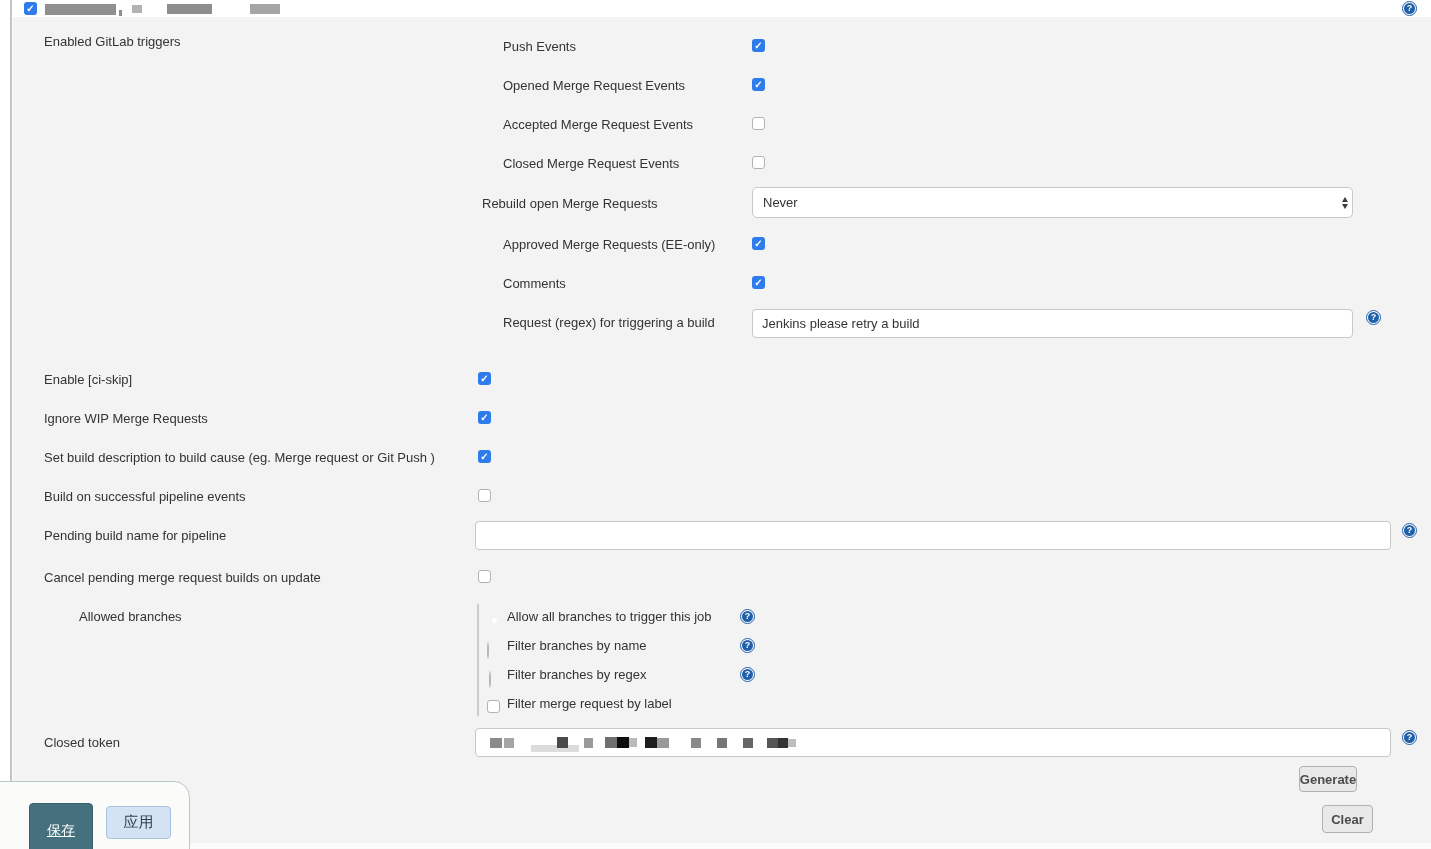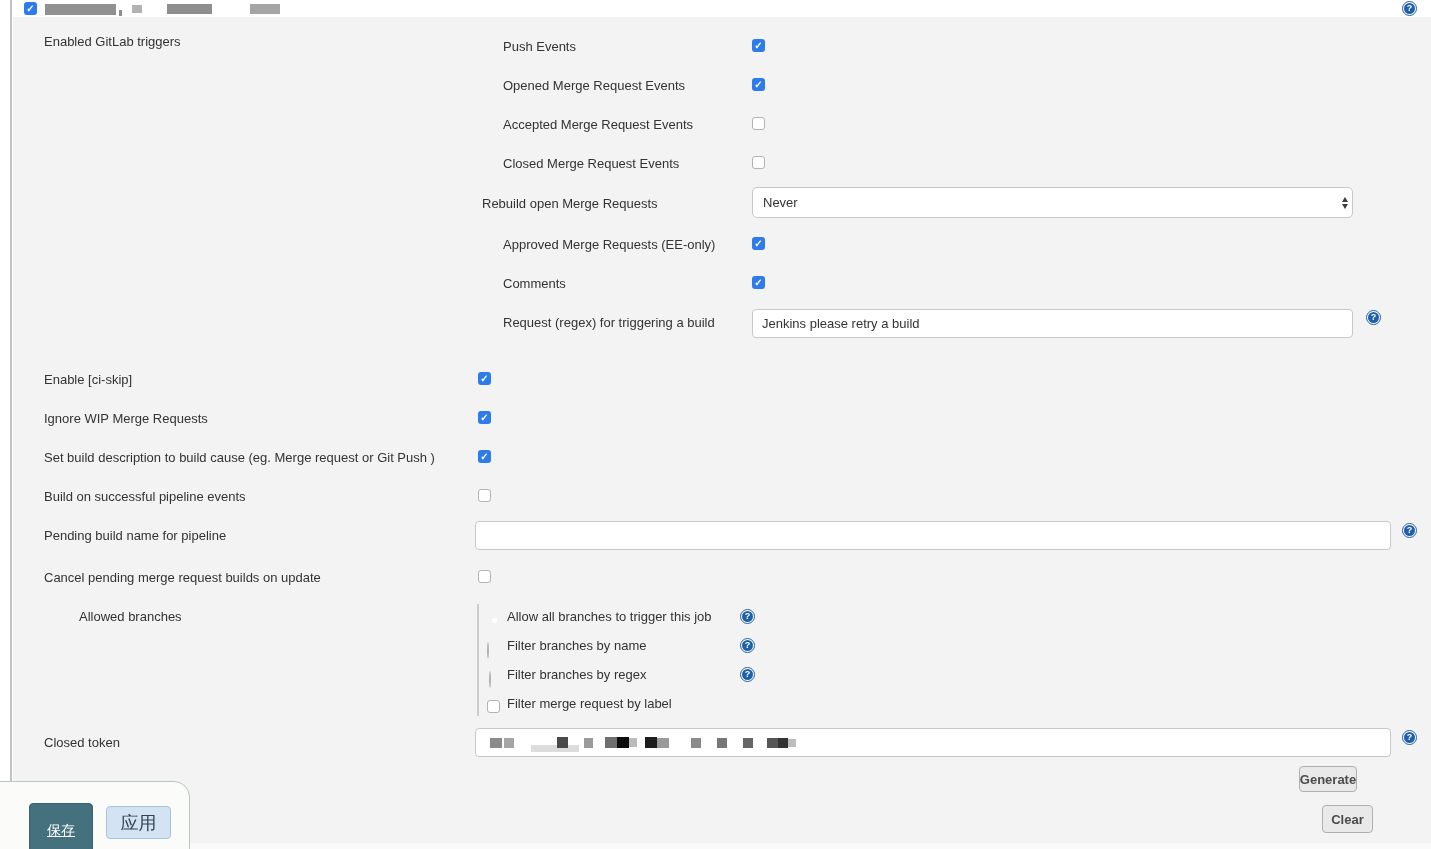--- a/index.html
+++ b/index.html
@@ -55,21 +55,21 @@
   
   .redact{display:inline-block;vertical-align:middle;}
   .top-label-row{display:flex;align-items:center;}
   
   .savebar{left:-8px;top:781px;width:198px;height:80px;background:#fbfbf9;
       border:1.5px solid #b6c9c1;border-top-right-radius:16px;box-sizing:border-box;}
   .save-btn{position:absolute;left:36px;top:21px;width:64px;height:56px;background:#45707e;
       border:1px solid #3a616e;border-radius:4px;color:#fff;font-size:14px;
       display:flex;align-items:center;justify-content:center;cursor:pointer;text-decoration:underline;}
   .apply-btn{position:absolute;left:113px;top:24px;width:65px;height:33px;background:#d3e3f3;
-      border:1px solid #a8c3e0;border-radius:4px;color:#33424e;font-size:18px;
+      border:1px solid #a8c3e0;border-radius:4px;color:#33424e;font-size:15px;
       display:flex;align-items:center;justify-content:center;cursor:pointer;}
 </style>
 </head>
 <body>
 
 
 
 
 <div class="abs indent-line"></div>
 <div class="abs gray-panel"></div>

